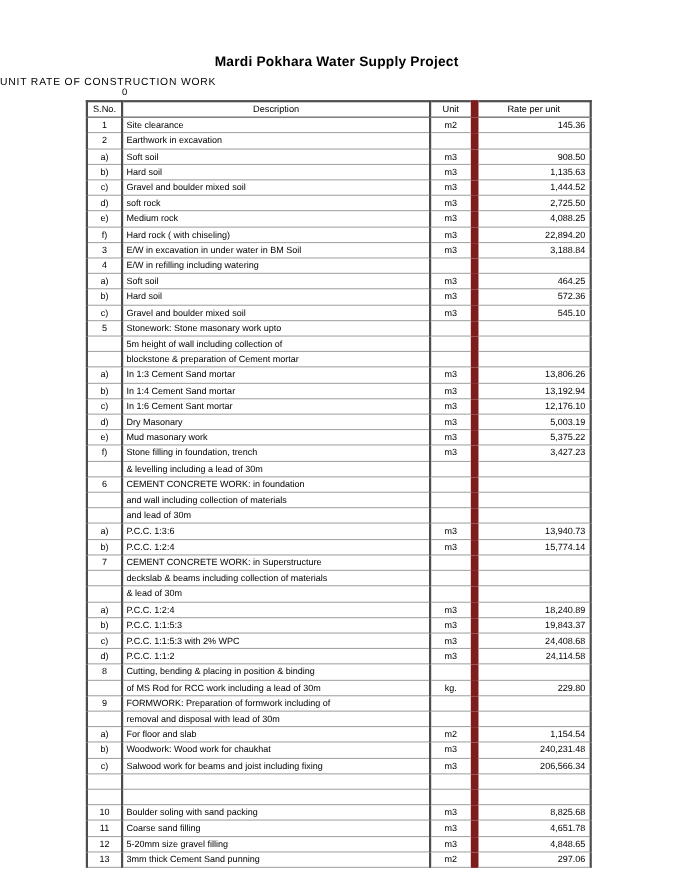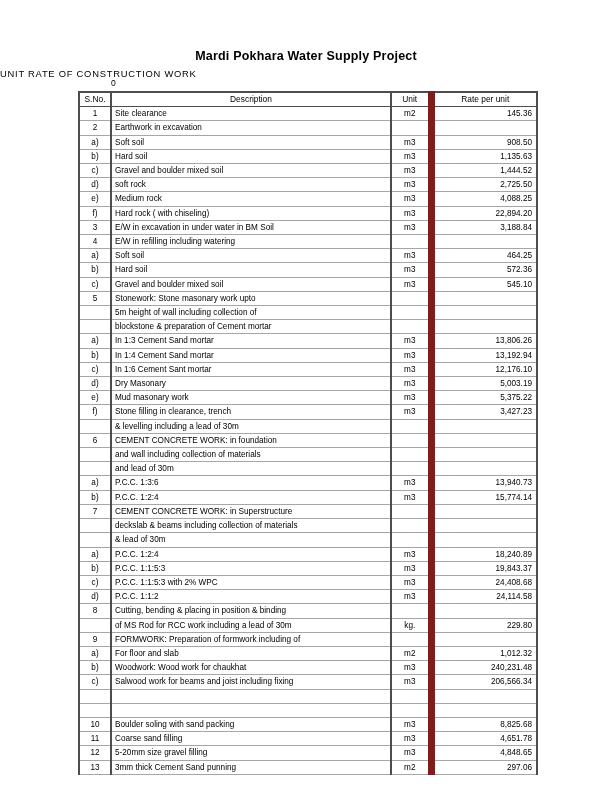--- a/index.html
+++ b/index.html
@@ -246,21 +246,21 @@
           <td class="rate">5,003.19</td>
         </tr>
         <tr>
           <td class="sno">e)</td>
           <td class="desc">Mud masonary work</td>
           <td class="unit">m3</td>
           <td class="rate">5,375.22</td>
         </tr>
         <tr>
           <td class="sno">f)</td>
-          <td class="desc">Stone filling in clearance, trench</td>
+          <td class="desc">Stone filling in foundation, trench</td>
           <td class="unit">m3</td>
           <td class="rate">3,427.23</td>
         </tr>
         <tr>
           <td class="sno"></td>
           <td class="desc">&amp; levelling including a lead of 30m</td>
           <td class="unit"></td>
           <td class="rate"></td>
         </tr>
         <tr>
@@ -347,24 +347,30 @@
           <td class="unit">kg.</td>
           <td class="rate">229.80</td>
         </tr>
         <tr>
           <td class="sno">9</td>
           <td class="desc">FORMWORK: Preparation of formwork including of</td>
           <td class="unit"></td>
           <td class="rate"></td>
         </tr>
         <tr>
+          <td class="sno"></td>
+          <td class="desc">removal and disposal with lead of 30m</td>
+          <td class="unit"></td>
+          <td class="rate"></td>
+        </tr>
+        <tr>
           <td class="sno">a)</td>
           <td class="desc">For floor and slab</td>
           <td class="unit">m2</td>
-          <td class="rate">1,012.32</td>
+          <td class="rate">1,154.54</td>
         </tr>
         <tr>
           <td class="sno">b)</td>
           <td class="desc">Woodwork: Wood work for chaukhat</td>
           <td class="unit">m3</td>
           <td class="rate">240,231.48</td>
         </tr>
         <tr>
           <td class="sno">c)</td>
           <td class="desc">Salwood work for beams and joist including fixing</td>

